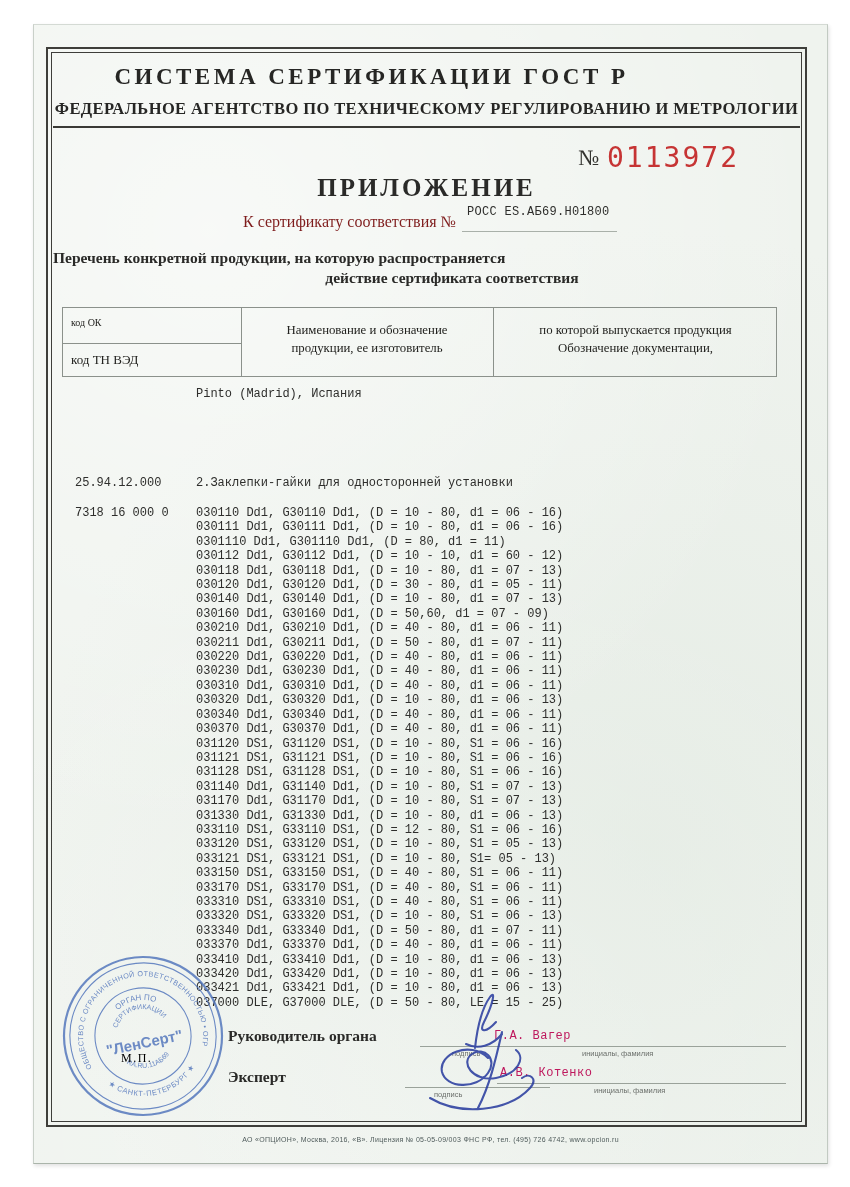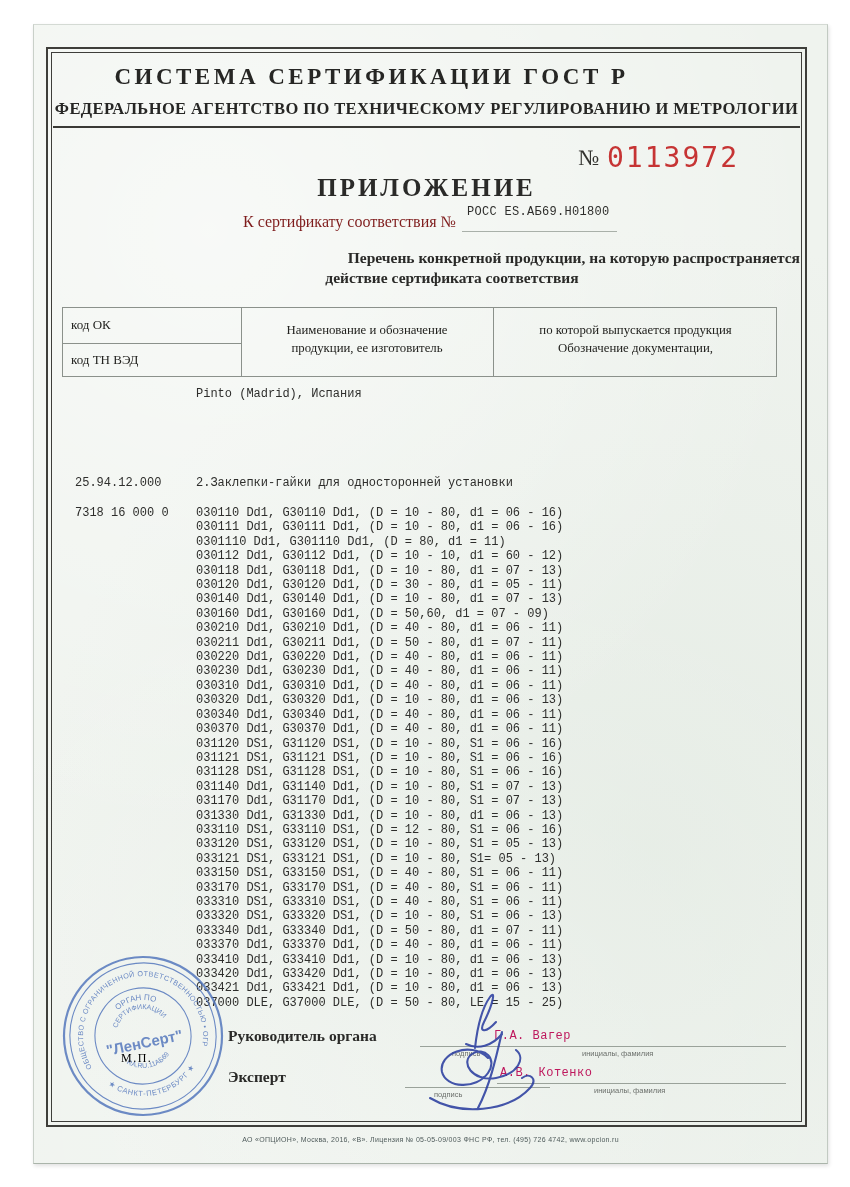--- a/index.html
+++ b/index.html
@@ -35,30 +35,30 @@
                 font-family:"DejaVu Sans Mono", monospace; color:#c63434; }
 
   .t-title { position:absolute; left:53px; top:174px; width:747px; text-align:center;
              font-size:25px; font-weight:bold; letter-spacing:3px; color:#2a2a28; }
 
   .cert-label { position:absolute; left:243px; top:213px; font-size:16px; color:#7f1d1d; }
   .cert-value { position:absolute; left:467px; top:205px; font-family:"Liberation Mono","DejaVu Sans Mono",monospace;
                 font-size:12px; color:#3a3a38; letter-spacing:.3px; }
   .cert-underline { position:absolute; left:462px; top:231px; width:155px; height:1px; background:#a9b0a9; }
 
-  .t-sub1 { position:absolute; left:53px; top:249px; width:747px; text-align:right;
+  .t-sub1 { position:absolute; left:53px; top:249px; width:747px; text-align:left;
             font-size:15.5px; font-weight:bold; color:#2a2a28; }
   .t-sub2 { position:absolute; left:64px; top:269px; width:747px; text-align:center;
             font-size:15.5px; font-weight:bold; color:#2a2a28;padding-left:29px; }
 
   .tbl { position:absolute; left:62px; top:307px; width:715px; height:70px; border:1px solid #8b918b; }
   .tbl .v1 { position:absolute; left:178px; top:0; width:1px; height:100%; background:#8b918b; }
   .tbl .v2 { position:absolute; left:430px; top:0; width:1px; height:100%; background:#8b918b; }
   .tbl .h1 { position:absolute; left:0; top:35px; width:178px; height:1px; background:#8b918b; }
-  .tbl .cell-ok    { position:absolute; left:8px; top:9px;  font-size:13px; color:#22221f; }
+  .tbl .cell-ok    { position:absolute; left:8px; top:9px;  font-size:10px; color:#22221f; }
   .tbl .cell-tnved { position:absolute; left:8px; top:44px; font-size:13px; color:#22221f; }
   .tbl .col-mid   { position:absolute; left:178px; top:13px; width:252px; text-align:center;
                     font-size:12.8px; line-height:18px; color:#22221f; }
   .tbl .col-right { position:absolute; left:430px; top:13px; width:285px; text-align:center;
                     font-size:12.8px; line-height:18px; color:#22221f; }
 
   .mono { font-family:"Liberation Mono","DejaVu Sans Mono",monospace; font-size:12px; color:#2e2e2c; }
   .manufacturer { position:absolute; left:196px; top:385px; line-height:19px; }
   .code-ok      { position:absolute; left:75px;  top:476px; }
   .group-title  { position:absolute; left:196px; top:476px; }

